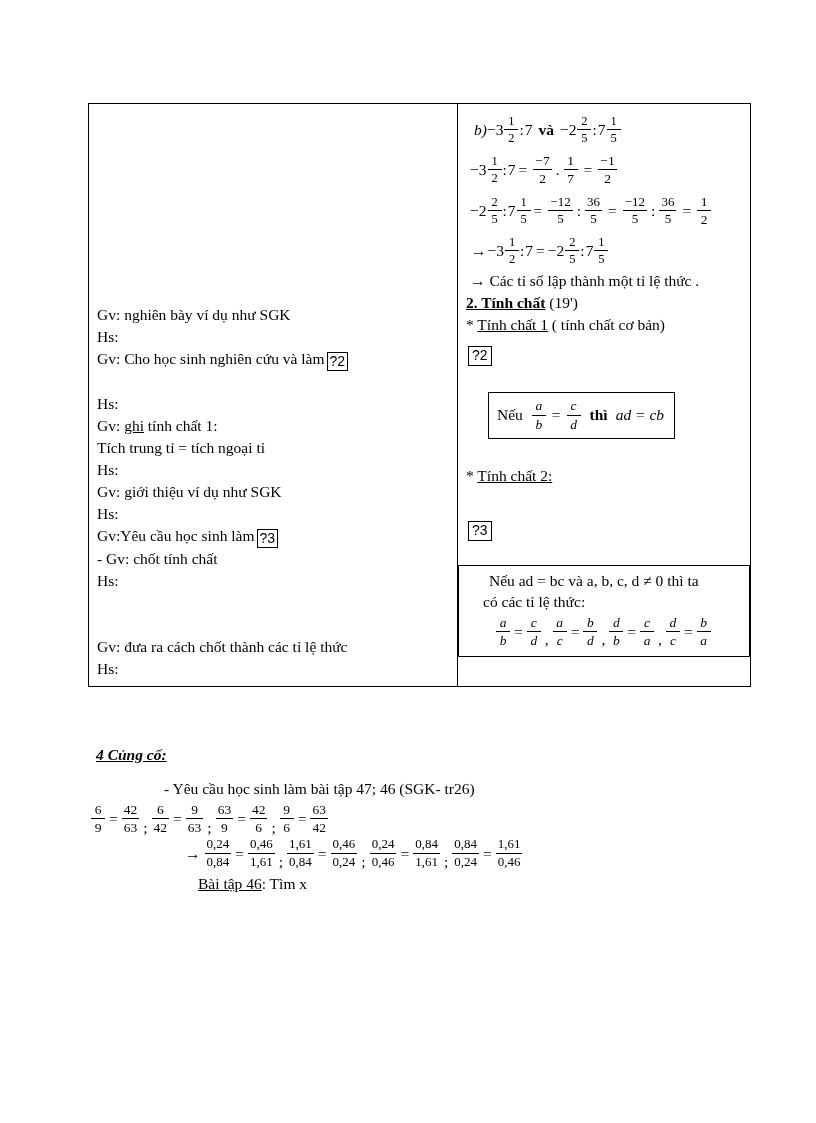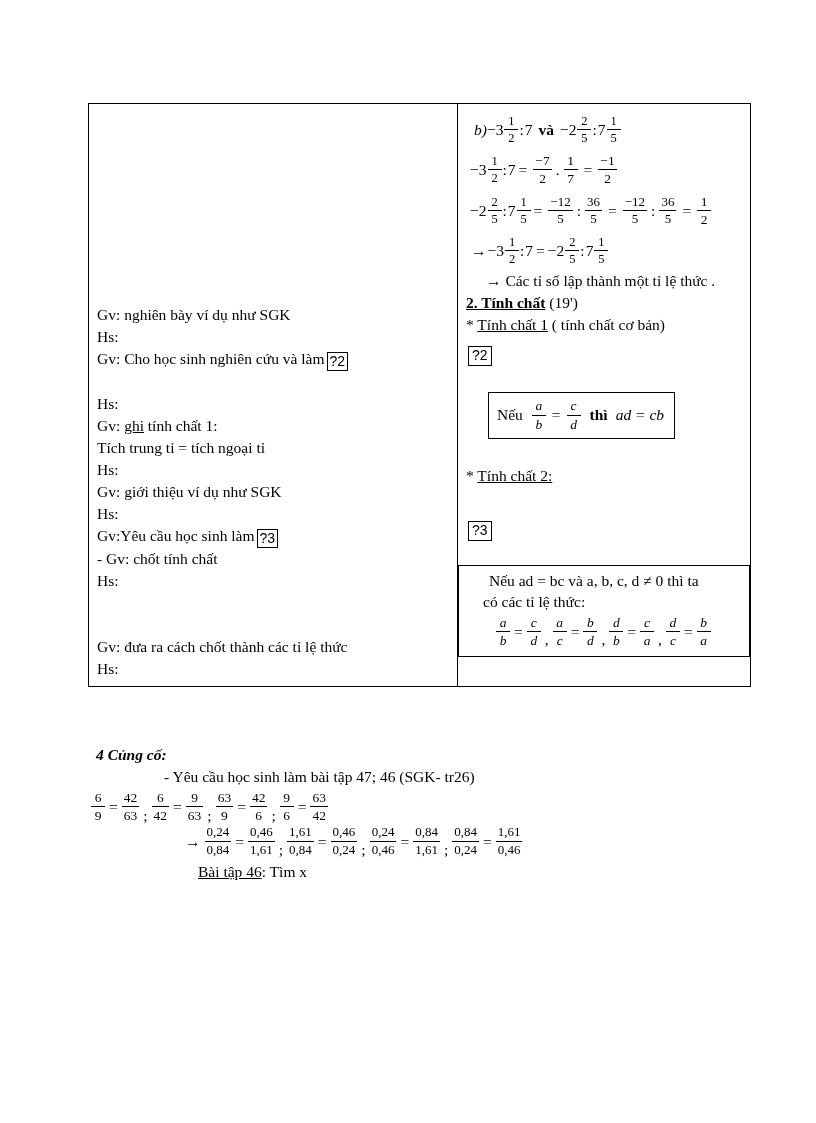--- a/index.html
+++ b/index.html
@@ -147,29 +147,31 @@
   .below {
     position: absolute;
     left: 88px;
     top: 744px;
     width: 680px;
   }
   .heading-4 {
     font-size: 15.5px;
     font-weight: bold;
     font-style: italic;
+    text-decoration: underline;
     margin-left: 8px;
     line-height: 22px;
   }
   .indent-1 { margin-left: 76px; }
   .indent-2 { margin-left: 110px; }
   .exline {
     font-size: 15.5px;
     line-height: 22px;
     white-space: nowrap;
+    margin-top: 12px;
   }
   .mathline { margin: 2px 0 2px 0; }
 </style>
 </head>
 <body>
 
 <div class="page">
 
   <table class="lesson-table">
     <tbody>
@@ -355,21 +357,21 @@
             <span class="mixed">
               <span class="whole">7</span>
               <span class="frac">
                 <span class="num">1</span>
                 <span class="bar"></span>
                 <span class="den">5</span>
               </span>
             </span>
           </div>
 
-          <div class="ln" style="margin-left:20px;">→ Các tỉ số lập thành một tỉ lệ thức .</div>
+          <div class="ln" style="margin-left:4px;">→ Các tỉ số lập thành một tỉ lệ thức .</div>
 
           <div class="ln"><span class="b u">2. Tính chất</span> <span>(19')</span></div>
 
           <div class="ln"><span>*</span> <span class="u">Tính chất 1</span> <span>( tính chất cơ bản)</span></div>
 
           <div class="spacer-10"></div>
           <div style="margin-left:2px;"><span class="qbox-block">?2</span></div>
           <div class="spacer-26"></div>
 
           

